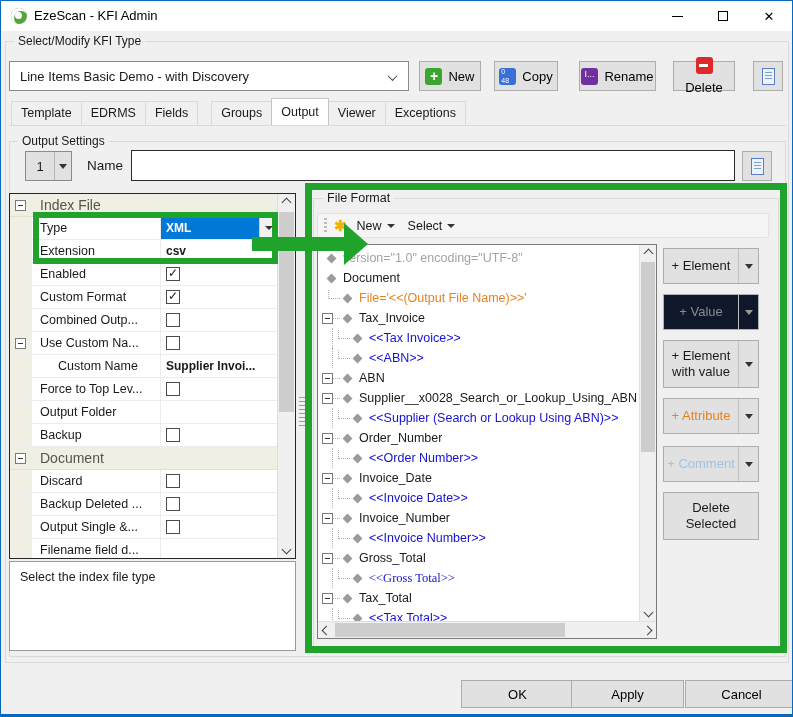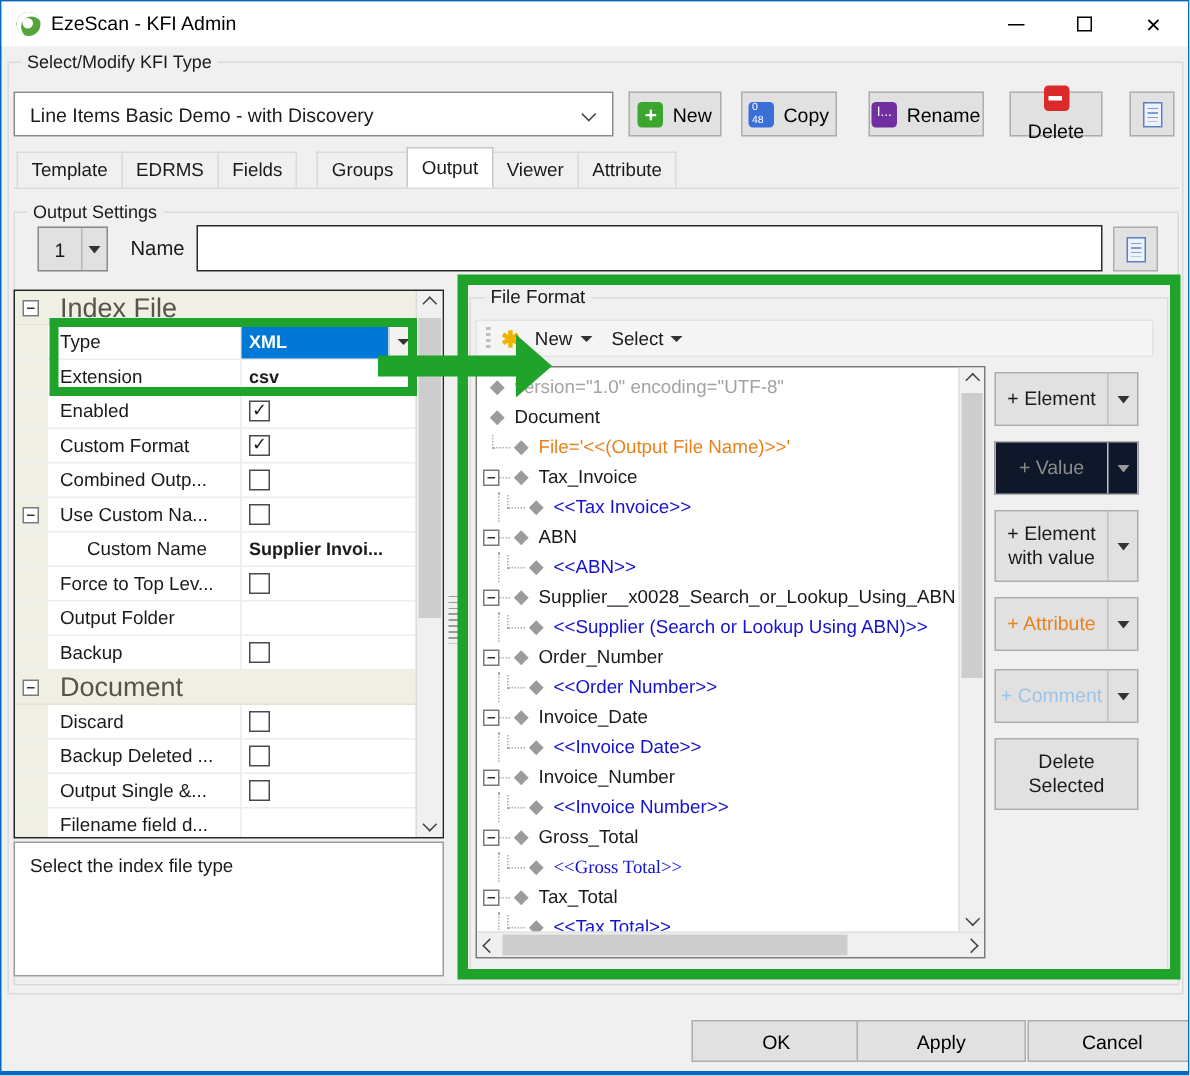--- a/index.html
+++ b/index.html
@@ -62,21 +62,21 @@
   
   .pgrid { position:absolute; left:8px; top:192px; width:287px; height:366px; background:#fff;
            border:1px solid #262626; overflow:hidden; }
   .prows { position:absolute; left:0; top:0; right:18px; }
   .prow { height:23px; display:flex; align-items:center; border-bottom:1px solid #ececec; position:relative; }
   .pmargin { width:22px; height:100%; background:#f0efe4; flex:0 0 auto; position:relative; }
   .plabel { width:128px; padding-left:8px; font-size:12.5px; white-space:nowrap; overflow:hidden; }
   .plabel.indent { padding-left:26px; }
   .pvalue { flex:1; height:100%; display:flex; align-items:center; padding-left:5px; border-left:1px solid #ececec; position:relative; }
   .prow.section { background:#f0efe4; border-bottom:1px solid #e2e1d4; }
-  .prow.section .plabel { color:#55554b; font-size:18px; width:auto; }
+  .prow.section .plabel { color:#55554b; font-size:14px; width:auto; }
   .expbox { width:11px; height:11px; border:1px solid #7a7a7a; background:#fff; position:relative; flex:0 0 auto; }
   .expbox::after { content:""; position:absolute; left:2px; top:4px; width:5px; height:1px; background:#333; }
   .pmargin .expbox { position:absolute; left:5px; top:6px; }
   .val-sel { position:absolute; inset:0 18px 0 0; background:#0078d7; color:#fff; font-weight:bold;
              display:flex; align-items:center; padding-left:5px; }
   .val-drop { position:absolute; right:0; top:0; width:18px; height:100%; background:#f2f2f2;
               border-left:1px solid #cfcfcf; display:flex; align-items:center; justify-content:center; }
   .bold { font-weight:bold; }
   .cb { width:14px; height:14px; border:1px solid #4a4a4a; background:#fff; position:relative; }
   .cb.checked::after { content:"✓"; position:absolute; left:1px; top:-2px; font-size:12px; color:#1a1a1a; }
@@ -175,21 +175,21 @@
     <span class="doc-ic"></span>
   </div>
 
   <div class="tabbar">
       <div class="tab">Template</div>
       <div class="tab">EDRMS</div>
       <div class="tab">Fields</div>
       <div class="tab gap">Groups</div>
       <div class="tab active">Output</div>
       <div class="tab">Viewer</div>
-      <div class="tab">Attribute</div>
+      <div class="tab">Exceptions</div>
     </div>
   <div class="tabline"></div>
 
   <div class="gb" style="left:8px; top:140px; width:777px; height:516px;">
     <span class="gb-label">Output Settings</span>
   </div>
 
   <div class="numcombo">
     <span class="v">1</span>
     <span class="dd">
@@ -369,31 +369,31 @@
           <div class="dash"></div>
           <div class="dia"></div>
           <div class="t-black" style="overflow: hidden;">Tax_Invoice</div>
         </div>
         <div class="trow" style="padding-left: 5px;">
           <div class="vline"></div>
           <div class="lconn"></div>
           <div class="dia"></div>
           <div class="t-blue" style="overflow: hidden;">&lt;&lt;Tax Invoice&gt;&gt;</div>
         </div>
+        <div class="trow" style="padding-left: 5px;">
+          <div class="vline"></div>
+          <div class="lconn"></div>
+          <div class="dia"></div>
+          <div class="t-blue" style="overflow: hidden;">&lt;&lt;ABN&gt;&gt;</div>
+        </div>
         <div class="trow">
           <div class="expbox"></div>
           <div class="dash"></div>
           <div class="dia"></div>
           <div class="t-black" style="overflow: hidden;">ABN</div>
-        </div>
-        <div class="trow" style="padding-left: 5px;">
-          <div class="vline"></div>
-          <div class="lconn"></div>
-          <div class="dia"></div>
-          <div class="t-blue" style="overflow: hidden;">&lt;&lt;ABN&gt;&gt;</div>
         </div>
         <div class="trow">
           <div class="expbox"></div>
           <div class="dash"></div>
           <div class="dia"></div>
           <div class="t-black" style="overflow: hidden;">Supplier__x0028_Search_or_Lookup_Using_ABN</div>
         </div>
         <div class="trow" style="padding-left: 5px;">
           <div class="vline"></div>
           <div class="lconn"></div>

